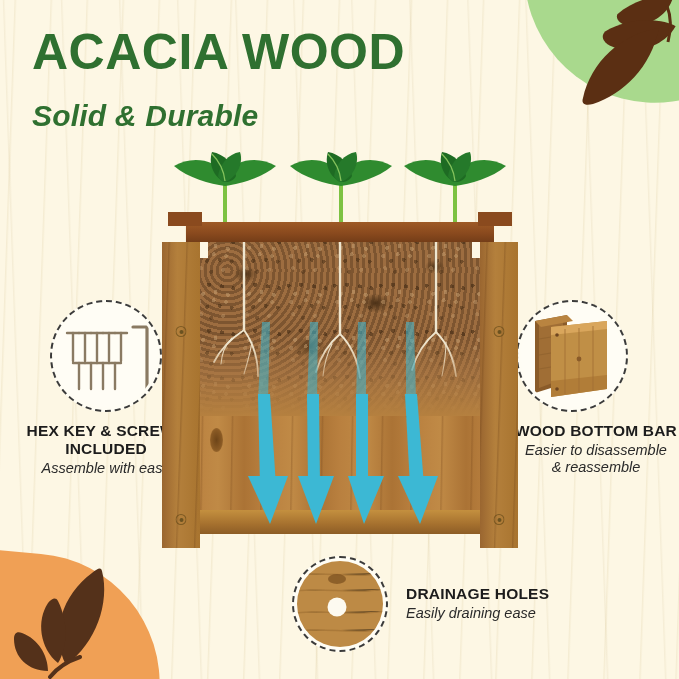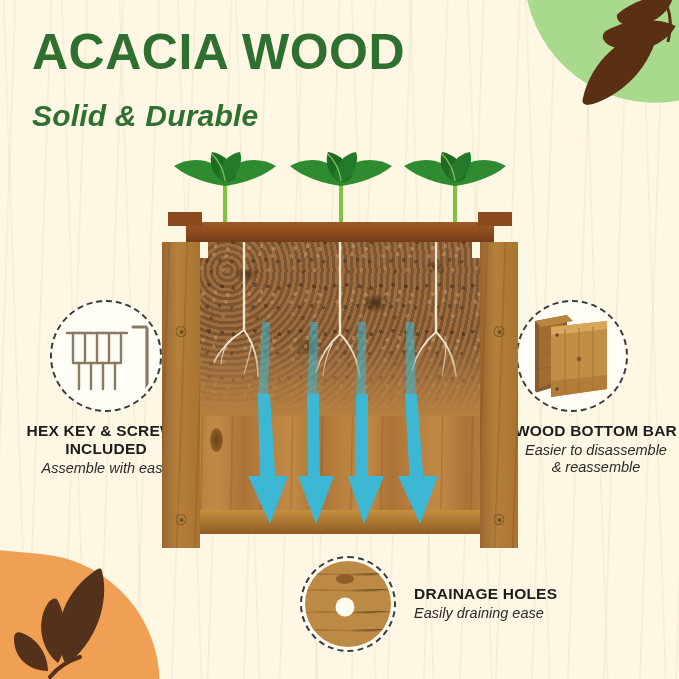--- a/index.html
+++ b/index.html
@@ -313,21 +313,21 @@
   .feature-screws { left: 6px; top: 300px; width: 200px; text-align: center; }
   .feature-screws .badge { width: 108px; height: 108px; margin: 0 auto; }
   .feature-screws .text { margin-top: 10px; }
 
   
   .feature-bottombar { left: 512px; top: 300px; width: 168px; }
   .feature-bottombar .badge { width: 108px; height: 108px; margin: 0 0 0 4px; }
   .feature-bottombar .text { margin-top: 10px; text-align: center; }
 
   
-  .feature-drainage { left: 300px; top: 556px; width: 330px; display: flex; align-items: center; }
+  .feature-drainage { left: 292px; top: 556px; width: 330px; display: flex; align-items: center; }
   .feature-drainage .badge { width: 92px; height: 92px; flex: none; }
   .feature-drainage .text { margin-left: 18px; }
 
   .screws-svg, .bar-svg, .drain-svg { display: block; }
 </style>
 </head>
 <body>
 
 <div id="infographic">
 

